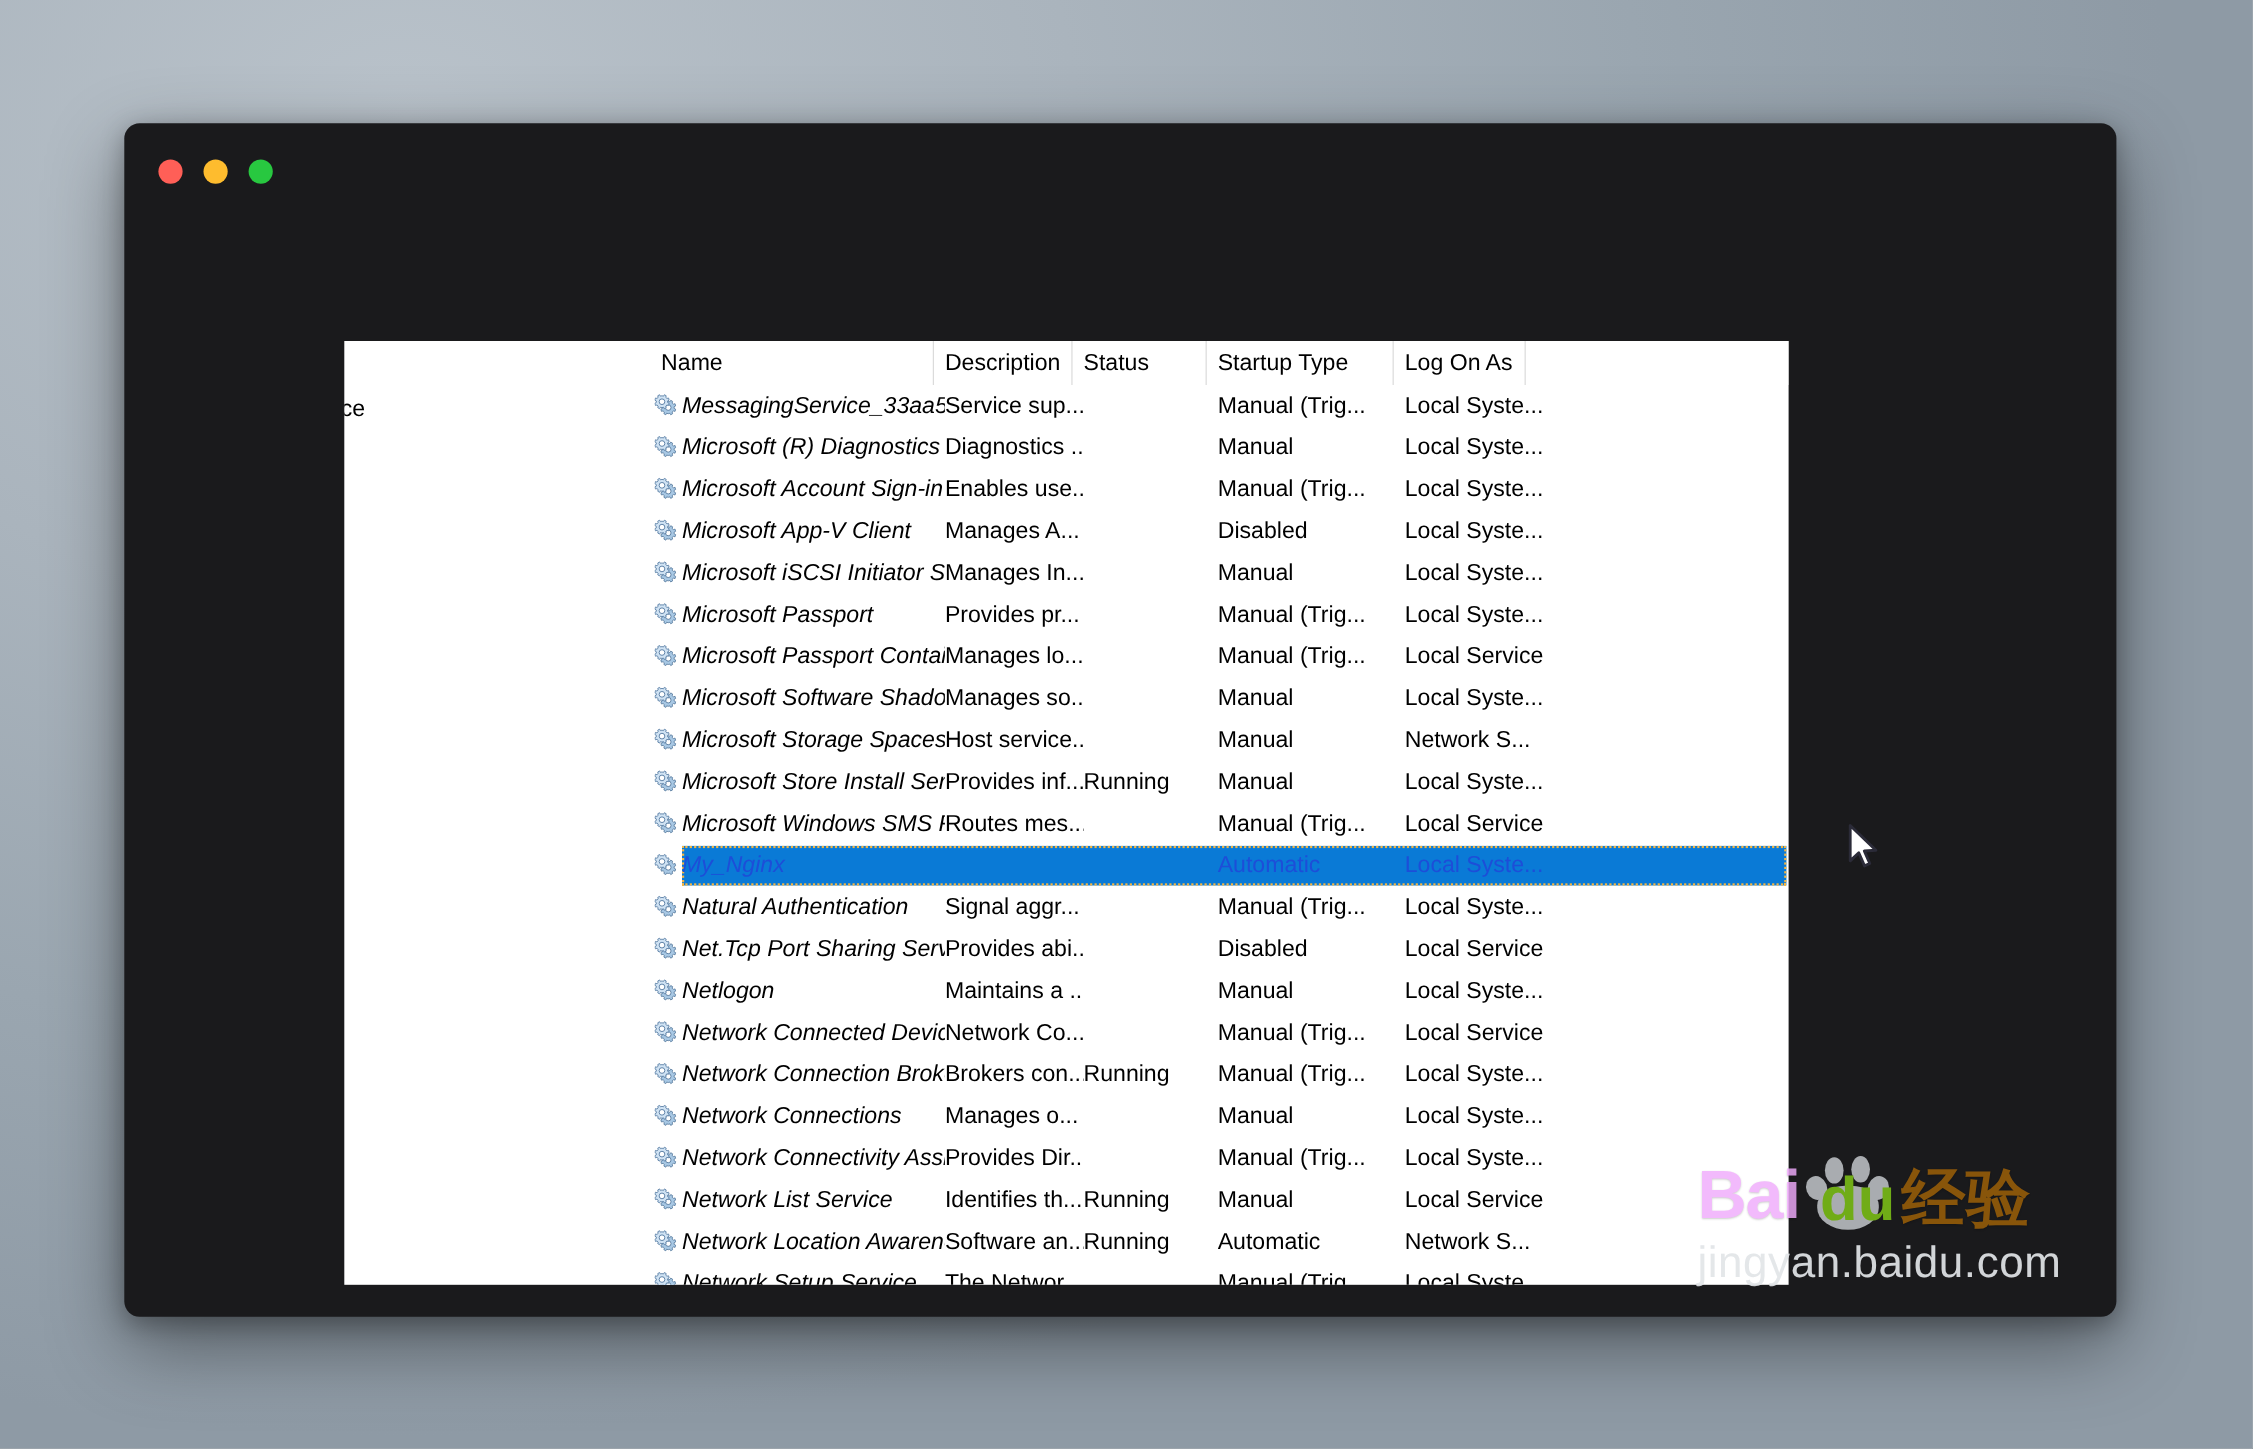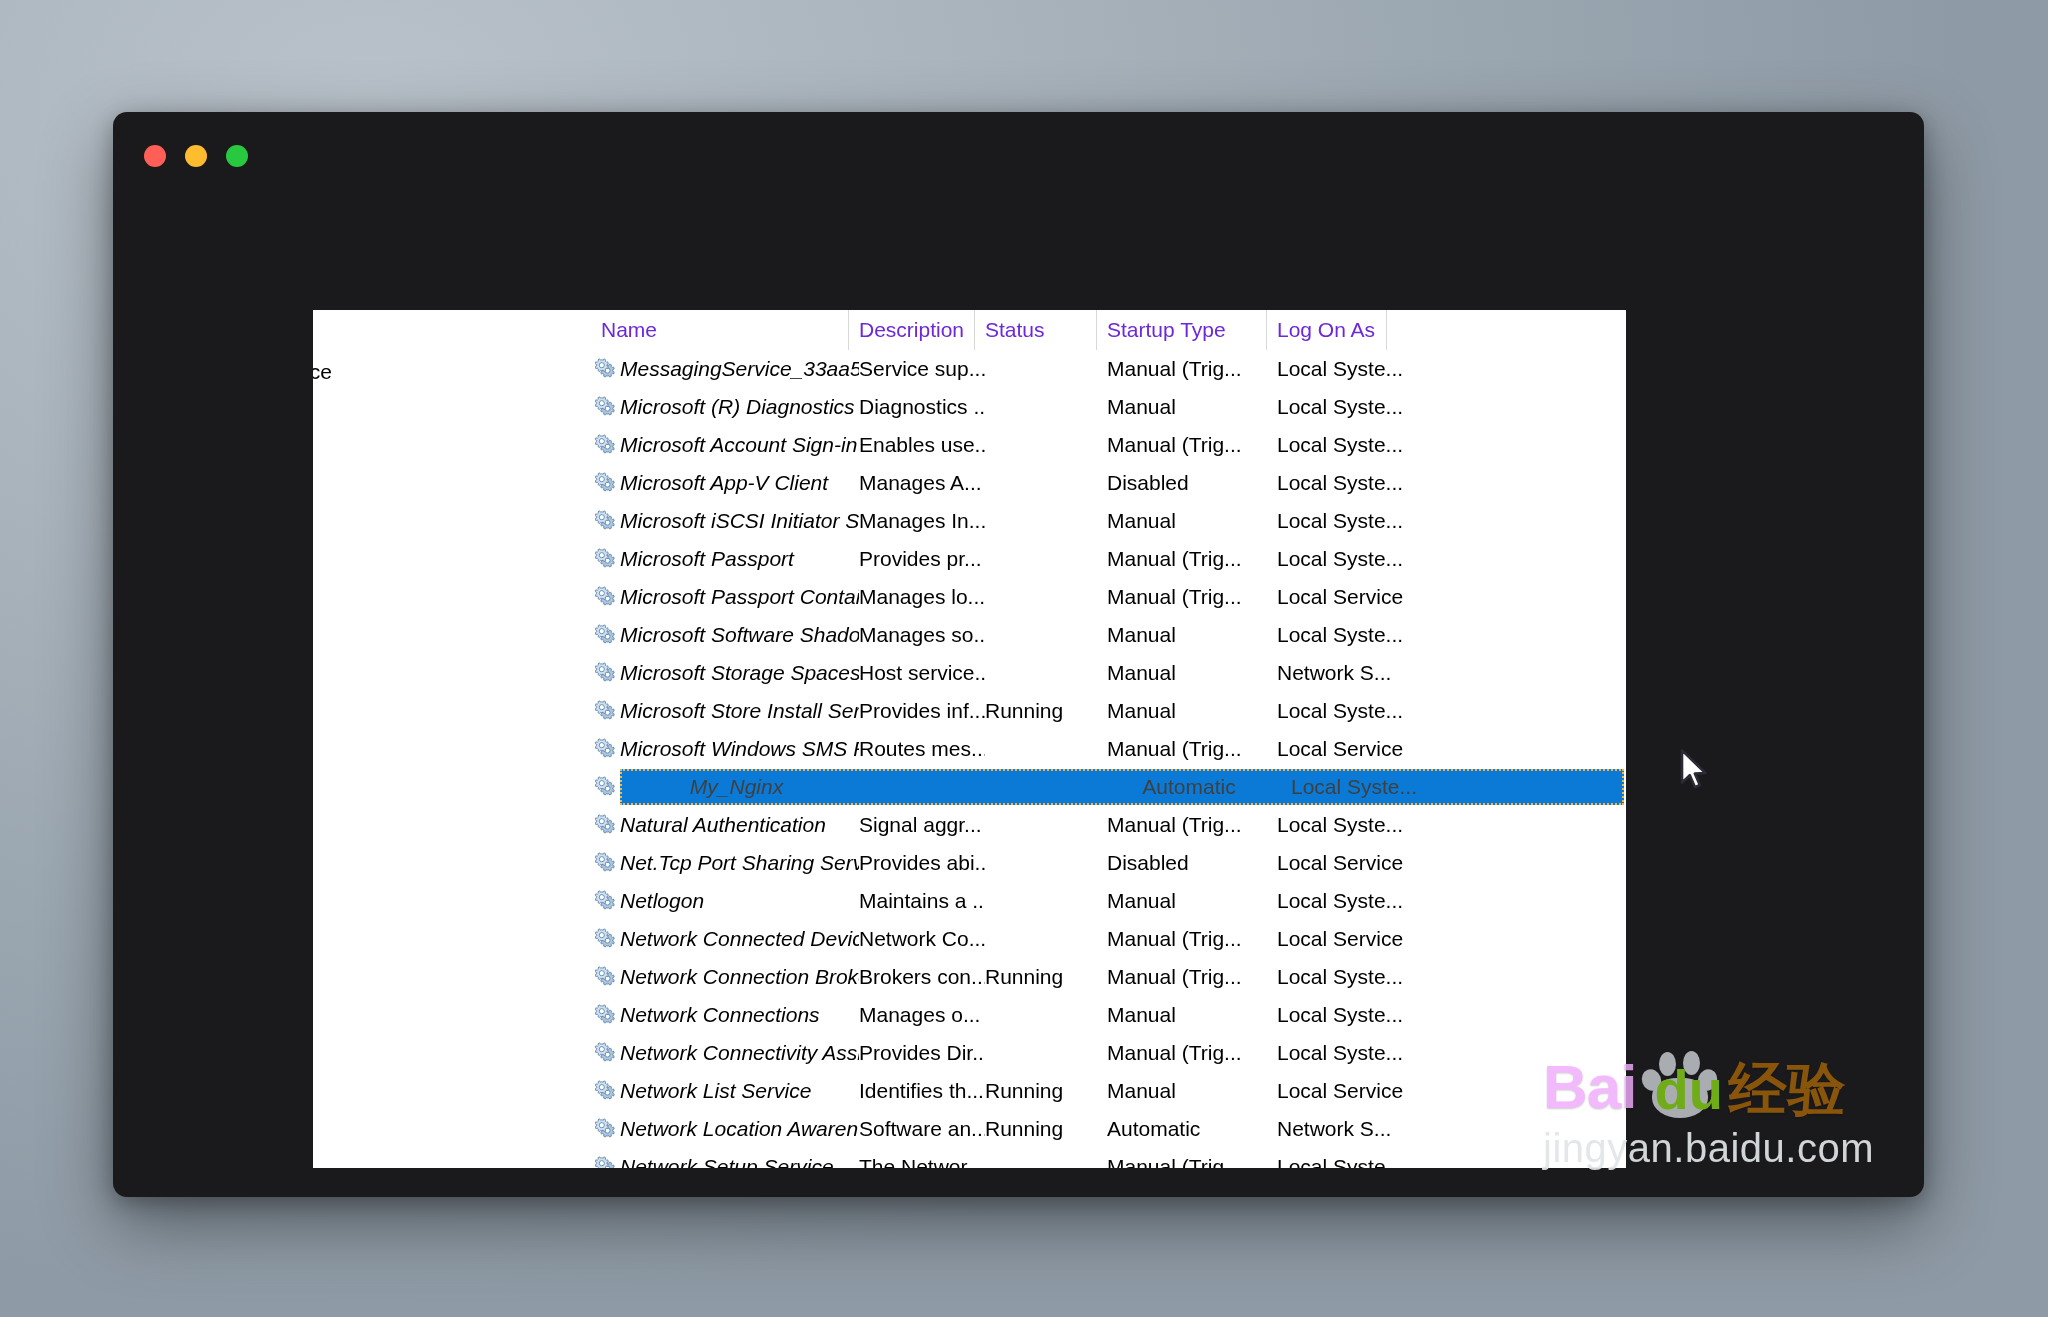--- a/index.html
+++ b/index.html
@@ -58,21 +58,21 @@
     width:1035px; height:40px;
     display:flex;
     align-items:center;
     background:#fff;
   }
   .hcell {
     height:40px;
     display:flex; align-items:center;
     padding-left:10px;
     font-size:21px;
-    color:#6d28d9;
+    color:#000000;
     border-right:1px solid #d8d8d8;
     white-space:nowrap;
   }
   .hcell:last-child { border-right:1px solid #d8d8d8; }
   .hc-name    { width:258px; }
   .hc-desc    { width:126px; }
   .hc-status  { width:122px; }
   .hc-startup { width:170px; }
   .hc-logon   { width:120px; }
 
@@ -81,21 +81,21 @@
     position:absolute;
     left:278px; top:40px;
     width:1035px;
   }
   .row {
     position:relative;
     height:38px;
     display:flex; align-items:center;
     white-space:nowrap;
   }
-  .row.selected .cell { color:#404040;text-align:center; }
+  .row.selected .cell { color:#1d4ed8; }
   .row-sel-bg {
     position:absolute;
     left:29px; top:1px;
     width:1004px; height:36px;
     background:#0a7ad6;
     outline:2px dotted #f5b642;
     outline-offset:-2px;
   }
   .gear {
     position:relative;

